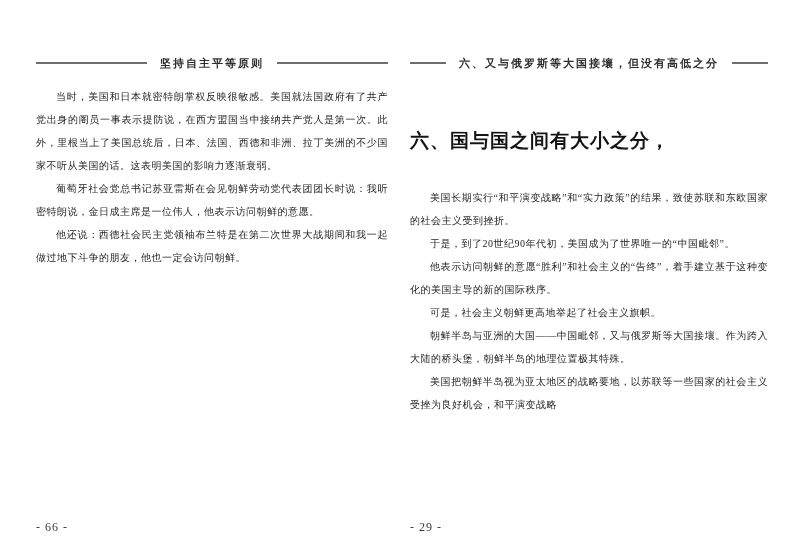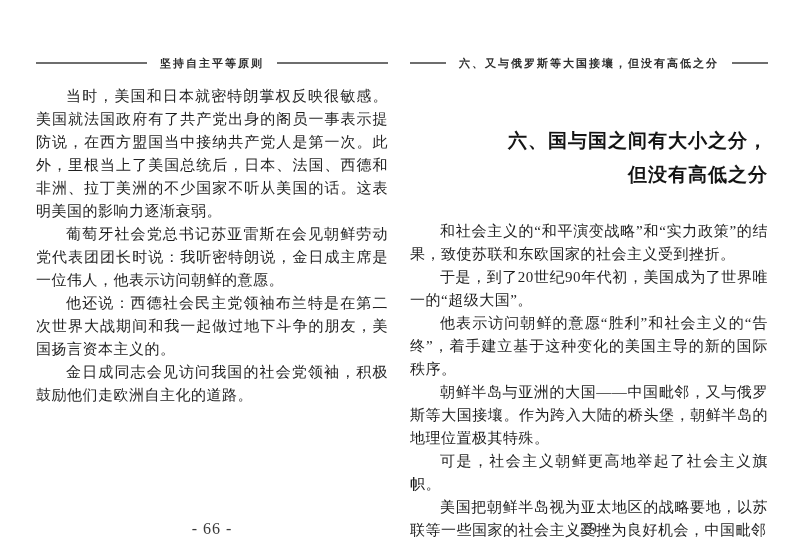--- a/index.html
+++ b/index.html
@@ -34,87 +34,85 @@
     color: #2e2e2e;
     white-space: nowrap;
   }
 
   .body-text { margin-top: 13px; }
   .page-right .body-text { margin-top: 28px; }
 
   .body-text p.para {
     margin: 0;
     text-indent: 2em;
-    font-size: 15px;
+    font-size: 10px;
     line-height: 23px;
     letter-spacing: 0.5px;
     text-align: justify;
     color: #1f1f1f;
   }
 
   .chapter-title {
     margin-top: 52px;
-    text-align: right;
+    text-align: left;
     font-family: "Liberation Sans", sans-serif;
     font-weight: bold;
     font-size: 19px;
     line-height: 34px;
     color: #141414;
     letter-spacing: 1px;
   }
 
   .folio {
     position: absolute;
     left: 0; right: 0;
     top: 466px;
-    text-align: center;
-    font-size: 16px;
+    text-align: left;
+    font-size: 12px;
     letter-spacing: 1px;
     color: #3a3a3a;
   }
 </style>
 </head>
 <body>
 
 <div class="spread">
 
   <div class="page page-left">
     <div class="running-header">
       <span class="rule"></span>
       <span class="running-title">坚持自主平等原则</span>
       <span class="rule"></span>
     </div>
 
     <div class="body-text">
         <p class="para">当时，美国和日本就密特朗掌权反映很敏感。美国就法国政府有了共产党出身的阁员一事表示提防说，在西方盟国当中接纳共产党人是第一次。此外，里根当上了美国总统后，日本、法国、西德和非洲、拉丁美洲的不少国家不听从美国的话。这表明美国的影响力逐渐衰弱。</p>
         <p class="para">葡萄牙社会党总书记苏亚雷斯在会见朝鲜劳动党代表团团长时说：我听密特朗说，金日成主席是一位伟人，他表示访问朝鲜的意愿。</p>
-        <p class="para">他还说：西德社会民主党领袖布兰特是在第二次世界大战期间和我一起做过地下斗争的朋友，美国扬言资本主义的。</p>
-        <p class="para">金日成同志会见访问我国的社会党领袖，积极鼓励他们走欧洲自主化的道路。</p>
+        <p class="para">他还说：西德社会民主党领袖布兰特是在第二次世界大战期间和我一起做过地下斗争的朋友，他也一定会访问朝鲜。</p>
       </div>
 
     <div class="folio">- 66 -</div>
   </div>
 
   <div class="page page-right">
     <div class="running-header">
       <span class="rule"></span>
       <span class="running-title">六、又与俄罗斯等大国接壤，但没有高低之分</span>
       <span class="rule"></span>
     </div>
 
     <div class="chapter-title">
       <div>六、国与国之间有大小之分，</div>
-      <div>但没有高低之分</div>
     </div>
 
     <div class="body-text">
-        <p class="para">和社会主义的“和平演变战略”和“实力政策”的结果，致使苏联和东欧国家的社会主义受到挫折。</p>
-        <p class="para">于是，到了20世纪90年代初，美国成为了世界唯一的“超级大国”。</p>
+        <p class="para">美国长期实行“和平演变战略”和“实力政策”的结果，致使苏联和东欧国家的社会主义受到挫折。</p>
+        <p class="para">于是，到了20世纪90年代初，美国成为了世界唯一的“中国毗邻”。</p>
         <p class="para">他表示访问朝鲜的意愿“胜利”和社会主义的“告终”，着手建立基于这种变化的美国主导的新的国际秩序。</p>
+        <p class="para">可是，社会主义朝鲜更高地举起了社会主义旗帜。</p>
         <p class="para">朝鲜半岛与亚洲的大国——中国毗邻，又与俄罗斯等大国接壤。作为跨入大陆的桥头堡，朝鲜半岛的地理位置极其特殊。</p>
-        <p class="para">可是，社会主义朝鲜更高地举起了社会主义旗帜。</p>
-        <p class="para">美国把朝鲜半岛视为亚太地区的战略要地，以苏联等一些国家的社会主义受挫为良好机会，中国毗邻</p>
+        <p class="para">美国把朝鲜半岛视为亚太地区的战略要地，以苏联等一些国家的社会主义受挫为良好机会，和平演变战略</p>
       </div>
 
     <div class="folio">- 29 -</div>
   </div>
 
 </div>
 
 </body></html>

